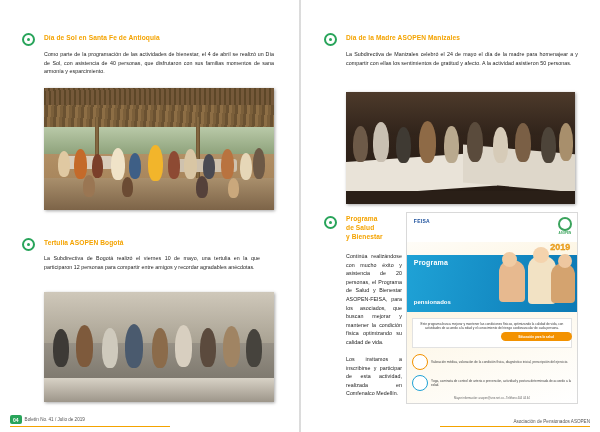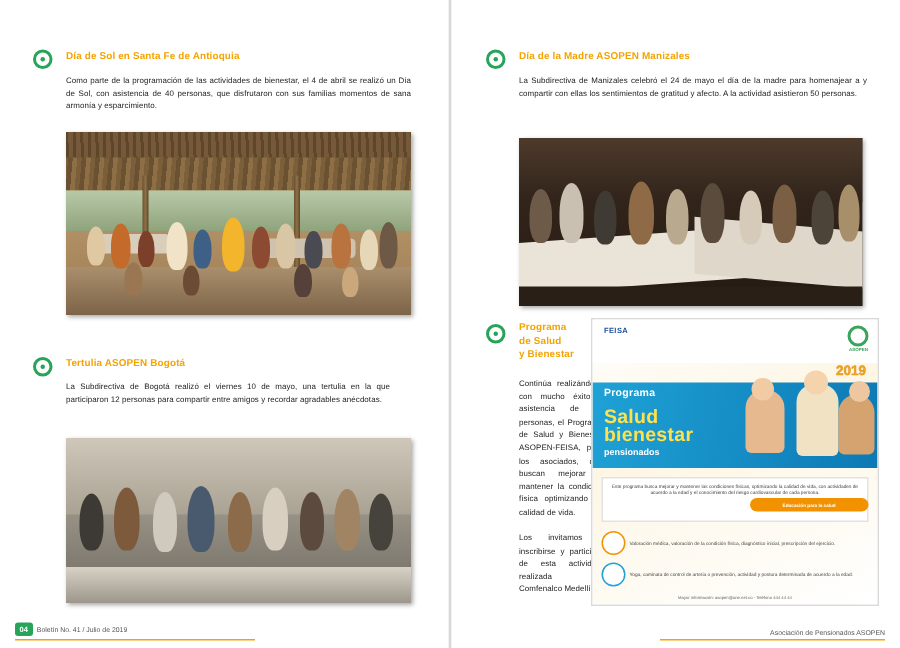--- a/index.html
+++ b/index.html
@@ -299,36 +299,32 @@
     </div>
 
     <div class="ring" style="left:24px; top:216px;"></div>
     <div class="sec-title" style="left:46px; top:214px; width:55px;">Programa</div>
     <div class="sec-title" style="left:46px; top:223px; width:55px;">de Salud</div>
     <div class="sec-title" style="left:46px; top:232px; width:60px;">y Bienestar</div>
 
     <div class="body-text narrow" style="left:46px; top:252px; width:56px;">Continúa realizándose con mucho éxito y asistencia de 20 personas, el Programa de Salud y Bienestar ASOPEN-FEISA, para los asociados, que buscan mejorar y mantener la condición física optimizando su calidad de vida.</div>
     <div class="body-text narrow" style="left:46px; top:355px; width:56px;">Los invitamos a inscribirse y participar de esta actividad, realizada en Comfenalco Medellín.</div>
 
-    <div class="poster" style="left:94px; top:212px; width:192px; height:192px;">
+    <div class="poster" style="left:106px; top:212px; width:172px; height:192px;">
       <div class="pbg"></div>
       <div class="topbar"></div>
       <div class="logo-l">FEISA</div>
       <div class="logo-r">
         <div class="green-circ"></div>
         <div style="font-size:3px;color:#3aa35c;font-weight:bold;">ASOPEN</div>
       </div>
       <div class="yr">2019</div>
 
       <div class="band"></div>
       <div class="band-t1">Programa</div>
-      <div class="band-t2">
-        <span>Salud</span><br>
-        <span>bienestar</span>
-      </div>
       <div class="band-t3">pensionados</div>
 
       <div class="people">
         <div style="position:absolute;left:2%;top:18%;width:26px;height:42px;border-radius:12px 12px 4px 4px;background:#e7b98f;"></div>
         <div style="position:absolute;left:6%;top:6%;width:15px;height:15px;border-radius:50%;background:#f0cba3;"></div>
         <div style="position:absolute;left:40%;top:12%;width:28px;height:48px;border-radius:12px 12px 4px 4px;background:#f2e2c4;"></div>
         <div style="position:absolute;left:46%;top:0%;width:16px;height:16px;border-radius:50%;background:#f4d3ad;"></div>
         <div style="position:absolute;right:0%;top:22%;width:24px;height:40px;border-radius:12px 12px 4px 4px;background:#d4a36f;"></div>
         <div style="position:absolute;right:4%;top:10%;width:14px;height:14px;border-radius:50%;background:#eec7a0;"></div>
       </div>

